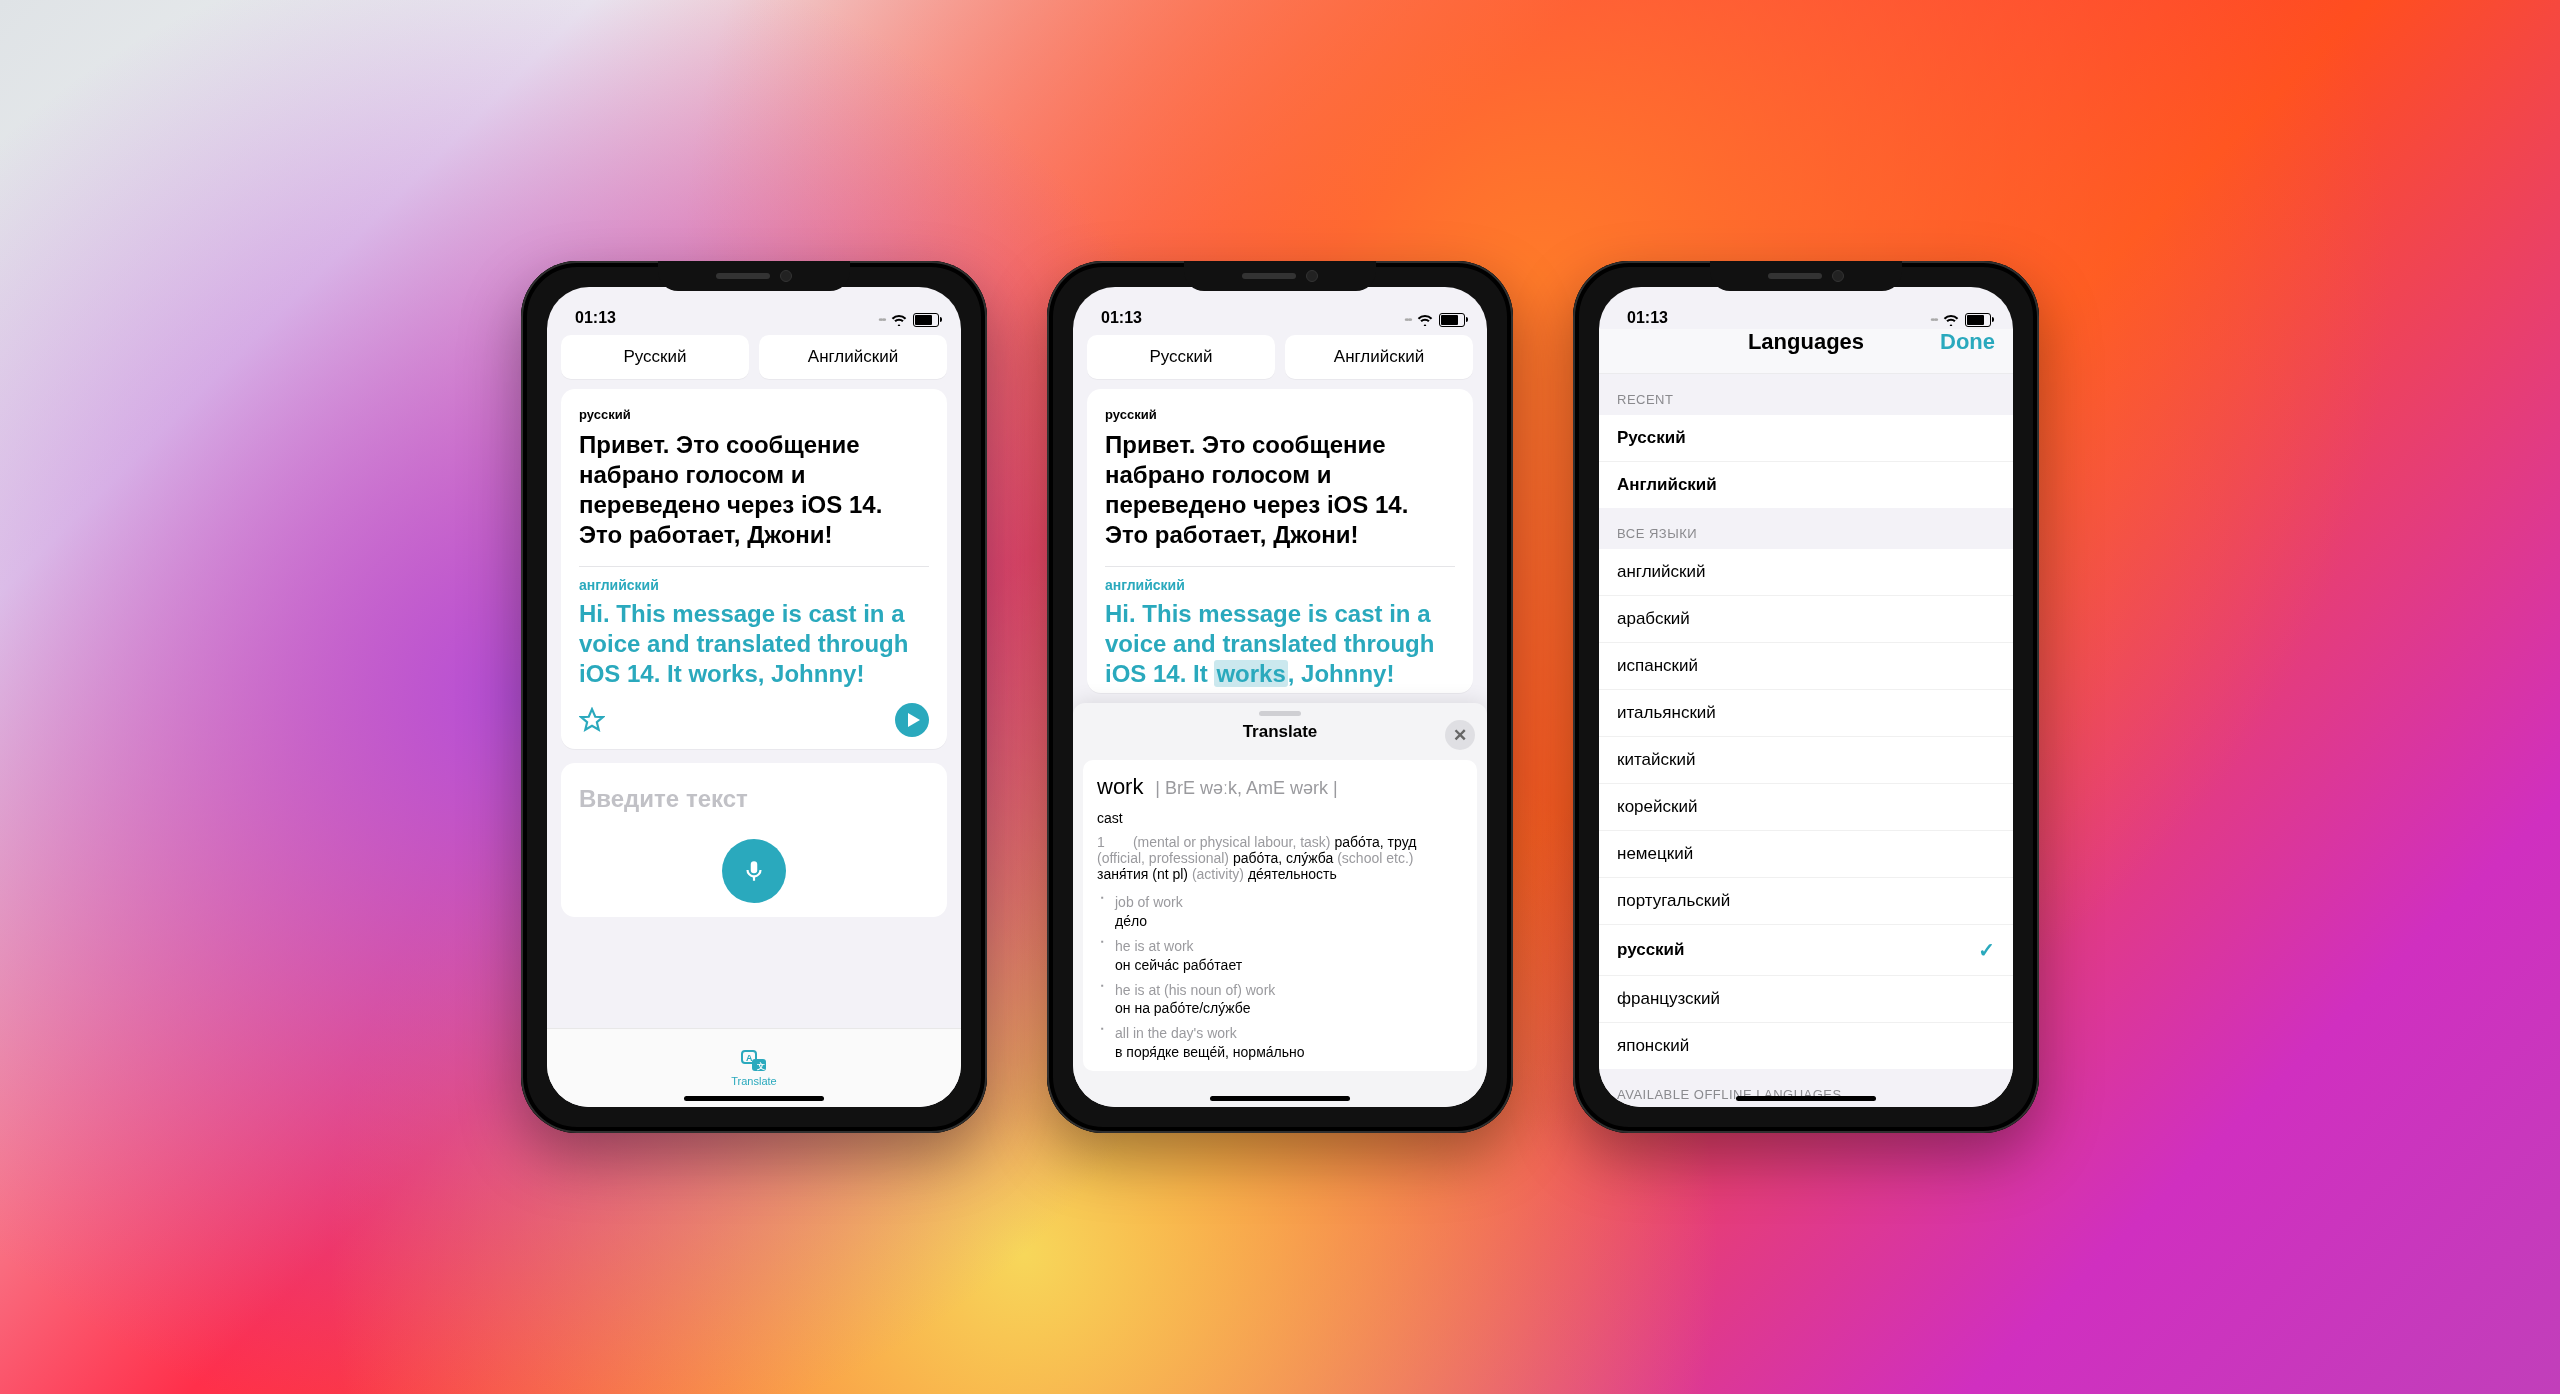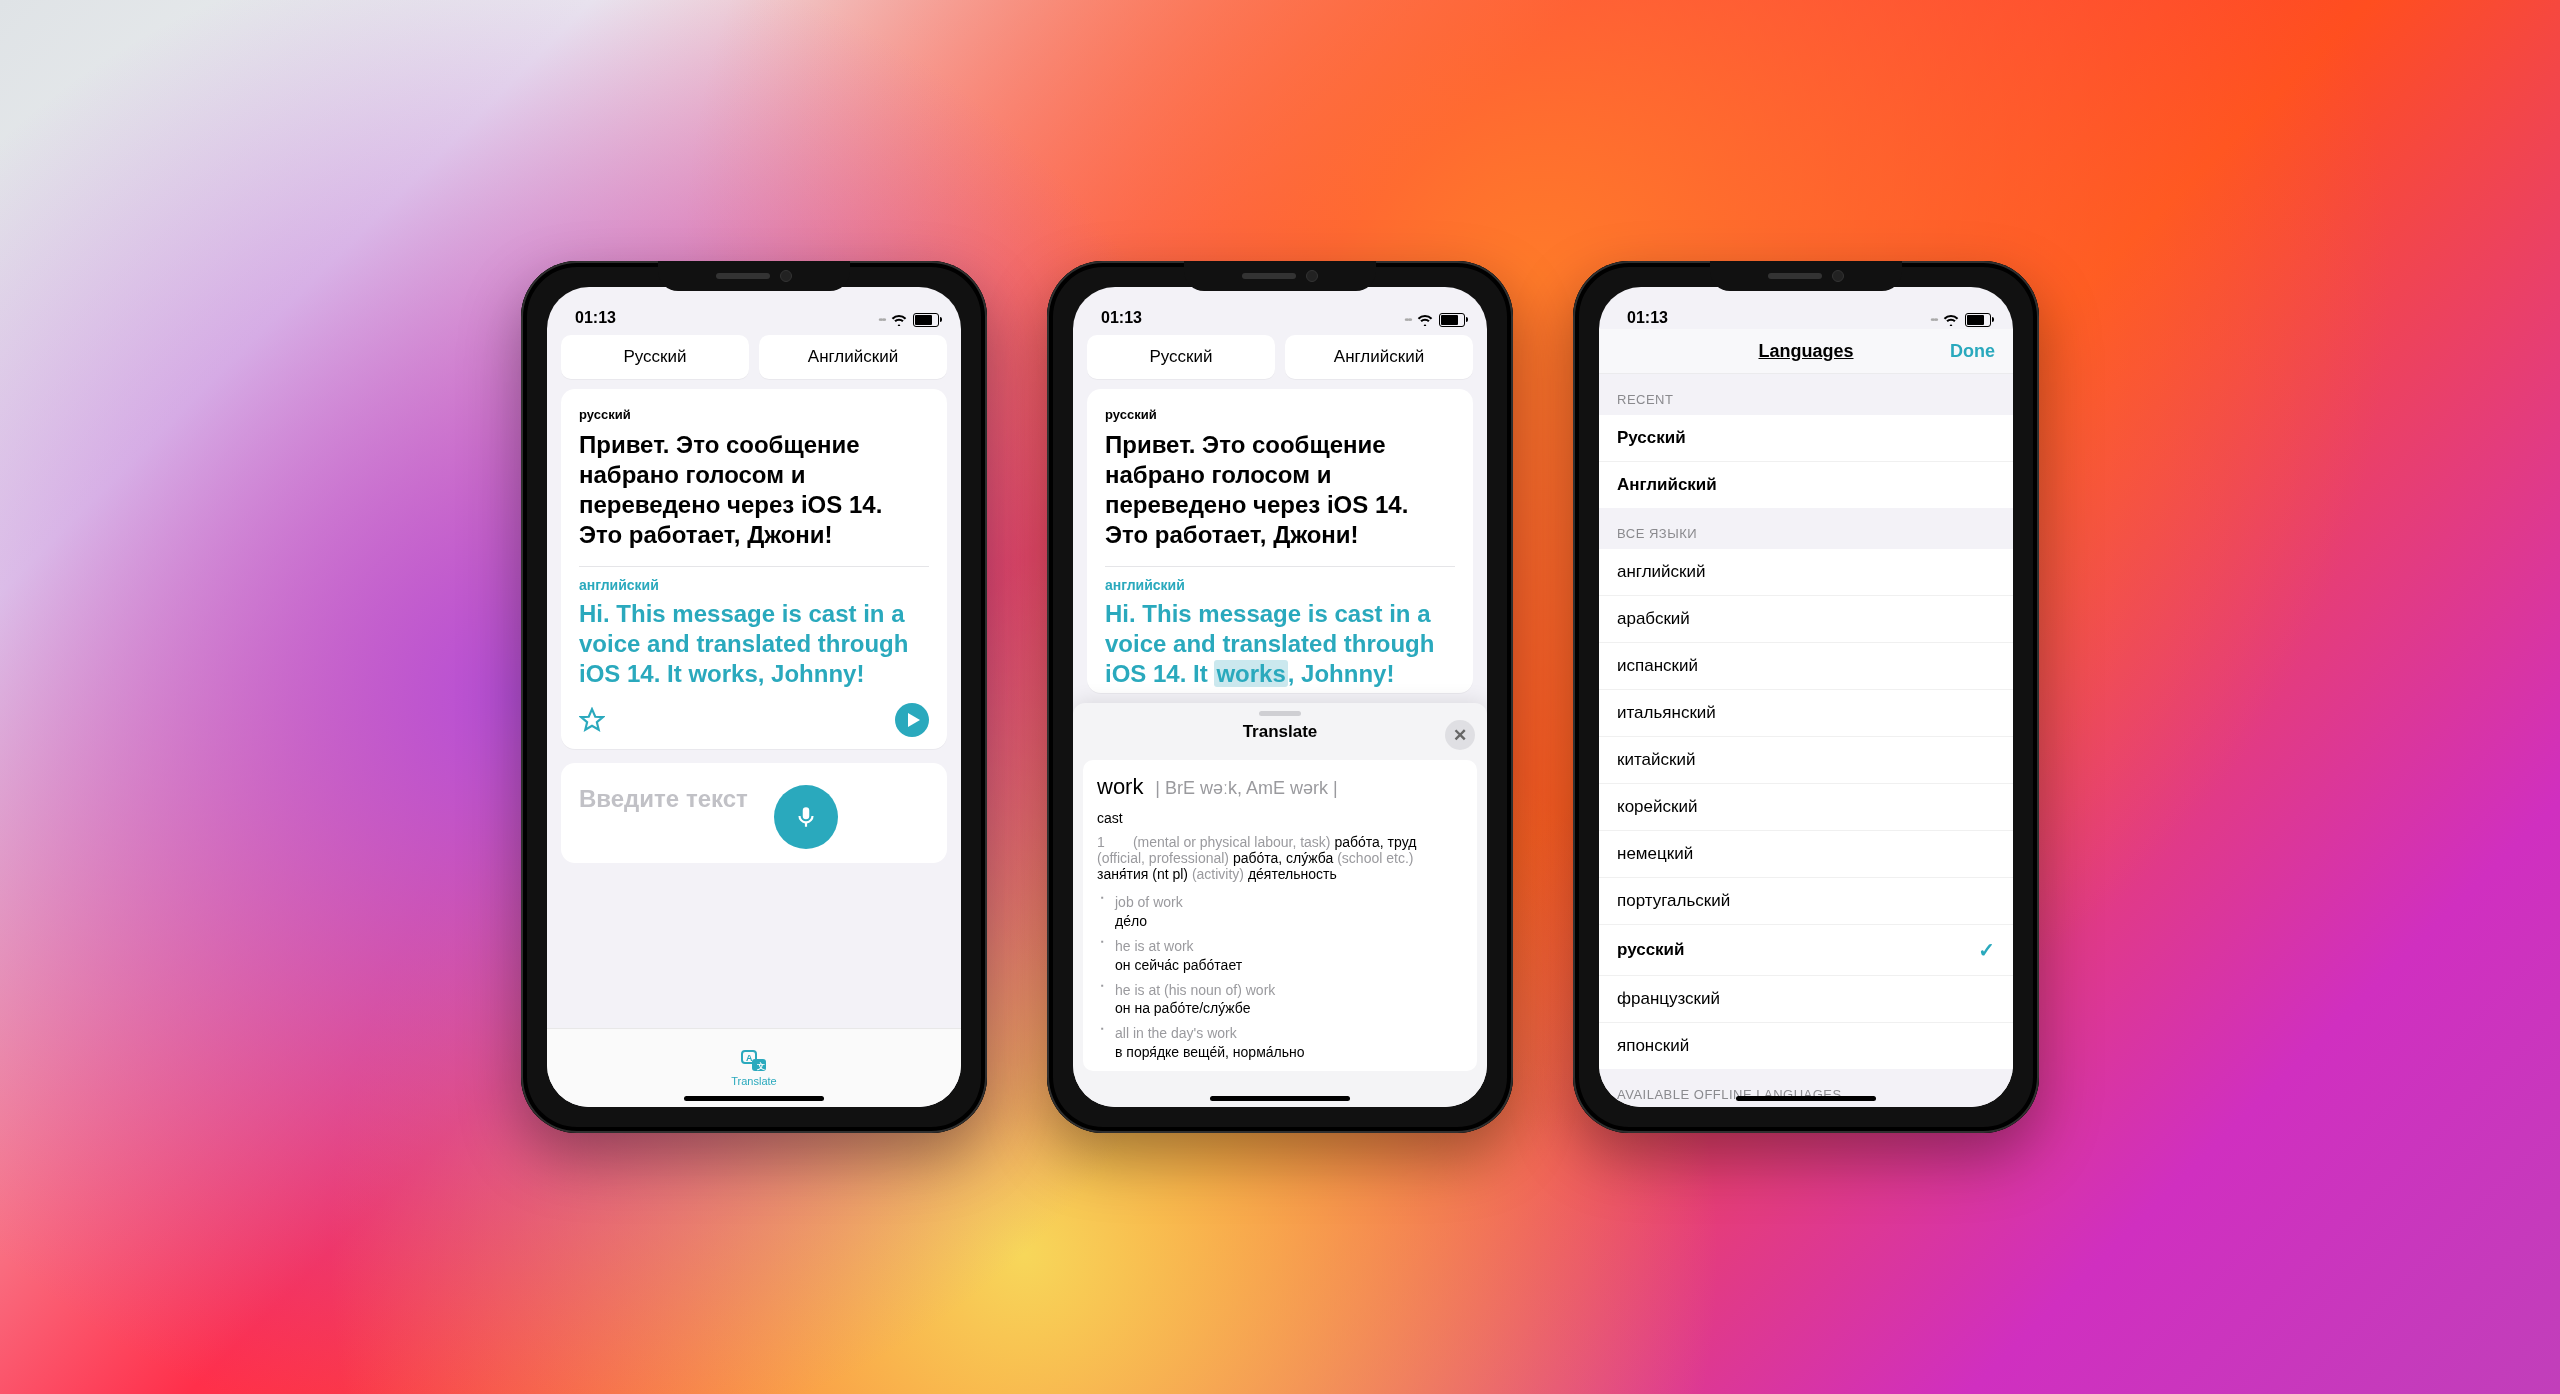--- a/index.html
+++ b/index.html
@@ -75,21 +75,21 @@
   .hr { border:0; border-top:1px solid #e5e5e8; margin:16px 0 10px 0; }
   .tgt-label { font-size:14px; font-weight:700; color:#2aa9bd; }
   .tgt-text  { font-size:24px; line-height:1.25; font-weight:700; color:#2aa9bd; margin-top:6px; }
   .hl { background:#cbe8ee; border-radius:3px; padding:0 2px; }
 
   .card-actions { display:flex; justify-content:space-between; align-items:center; margin-top:14px; }
   .star svg, .play svg { display:block; }
 
   .input-card {
     margin:14px 14px 0 14px; background:#fff; border-radius:14px; padding:22px 18px 14px 18px;
-    display:flex; flex-direction:row; align-items:center; gap:26px;
+    display:flex; flex-direction:column; align-items:center; gap:26px;
   }
   .input-placeholder { align-self:flex-start; color:#c1c1c6; font-size:24px; font-weight:700; }
   .mic { width:64px; height:64px; background:#2aa9bd; border-radius:50%; display:flex; align-items:center; justify-content:center; }
 
   .tabbar {
     margin-top:auto; height:78px; border-top:1px solid rgba(0,0,0,0.07);
     display:flex; background:#fafafa;
   }
   .tab { flex:1; display:flex; flex-direction:column; align-items:center; justify-content:center; gap:2px; font-size:11px; }
   .tab.active { color:#2aa9bd; }
@@ -121,21 +121,21 @@
   .transline { color:#000; }
   .sense-block { padding-left:16px; }
   .ex { list-style:none; padding:0; margin:8px 0 0 0; }
   .ex li { padding:3px 0 3px 18px; position:relative; line-height:1.35; }
   .ex li::before { content:"▪"; position:absolute; left:4px; top:3px; font-size:8px; color:#9a9a9e; }
   .ex .en { color:#9a9a9e; }
   .ex .ru { color:#000; }
 
   
   .modal-screen .body { background:#f3f2f7; flex:1; overflow:hidden; display:flex; flex-direction:column; }
-  .navbar { position:relative; height:44px; display:flex; align-items:center; justify-content:center; font-size:18px; font-weight:600; background:#f8f8fa; border-bottom:1px solid rgba(0,0,0,0.05);text-decoration:underline; }
+  .navbar { position:relative; height:44px; display:flex; justify-content:center; font-size:22px; font-weight:600; background:#f8f8fa; border-bottom:1px solid rgba(0,0,0,0.05); }
   .navbar .done { position:absolute; right:18px; color:#2aa9bd; font-weight:600; }
   .section-label { font-size:13px; color:#8a8a8e; padding:18px 18px 8px 18px; letter-spacing:0.5px; }
   .list { background:#fff; }
   .row { padding:13px 18px; font-size:17px; border-bottom:1px solid rgba(0,0,0,0.06); display:flex; justify-content:space-between; align-items:center; }
   .row:last-child { border-bottom:none; }
   .check { color:#2aa9bd; font-size:20px; font-weight:600; }
   
   .bold { font-weight:600; }
 </style>
 </head>

